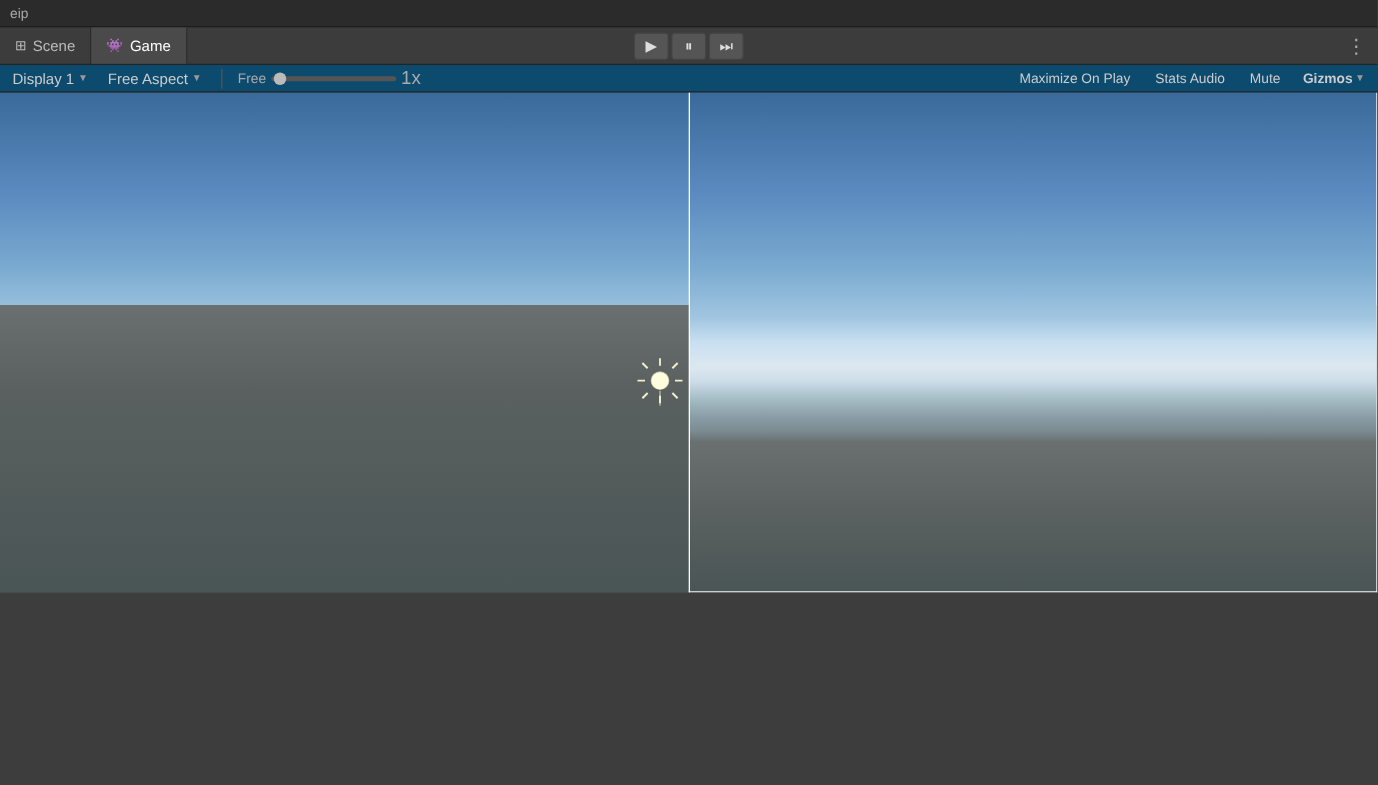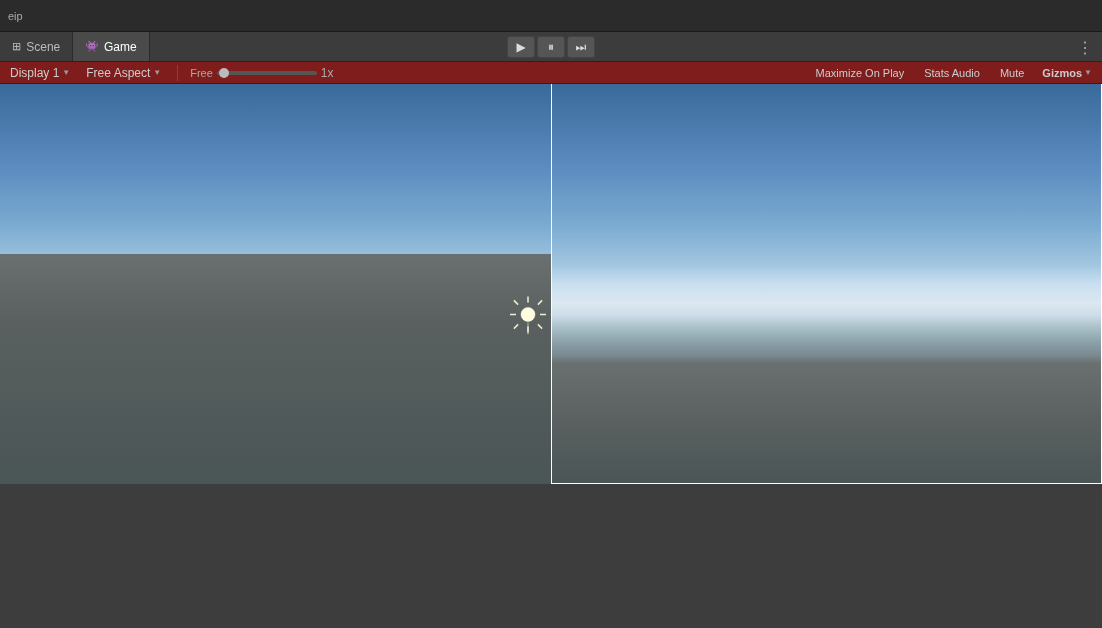--- a/index.html
+++ b/index.html
@@ -9,21 +9,21 @@
       background: #3c3c3c;
       font-family: Arial, sans-serif;
       font-size: 12px;
       color: #ccc;
       overflow: hidden;
     }
 
     
     .title-bar {
       width: 100%;
-      height: 32px;
+      height: 22px;
       background: #2b2b2b;
       display: flex;
       align-items: center;
       padding: 0 8px;
       font-size: 11px;
       color: #aaa;
       border-bottom: 1px solid #1a1a1a;
     }
 
     
@@ -92,21 +92,21 @@
       cursor: pointer;
       color: #aaa;
       font-size: 16px;
       letter-spacing: 1px;
     }
 
     
     .toolbar {
       width: 100%;
       height: 22px;
-      background: #7f1d1d;
+      background: #0c4a6e;
       display: flex;
       align-items: center;
       padding: 0 6px;
       gap: 8px;
       border-bottom: 1px solid #232323;
     }
 
     .toolbar-group {
       display: flex;
       align-items: center;
@@ -153,21 +153,21 @@
       height: 10px;
       background: #bbb;
       border-radius: 50%;
       position: absolute;
       top: -3px;
       left: 2px;
     }
 
     .scale-value {
       color: #aaa;
-      font-size: 12px;
+      font-size: 15px;
     }
 
     .toolbar-right {
       margin-left: auto;
       display: flex;
       gap: 8px;
     }
 
     .toolbar-btn {
       padding: 1px 6px;

